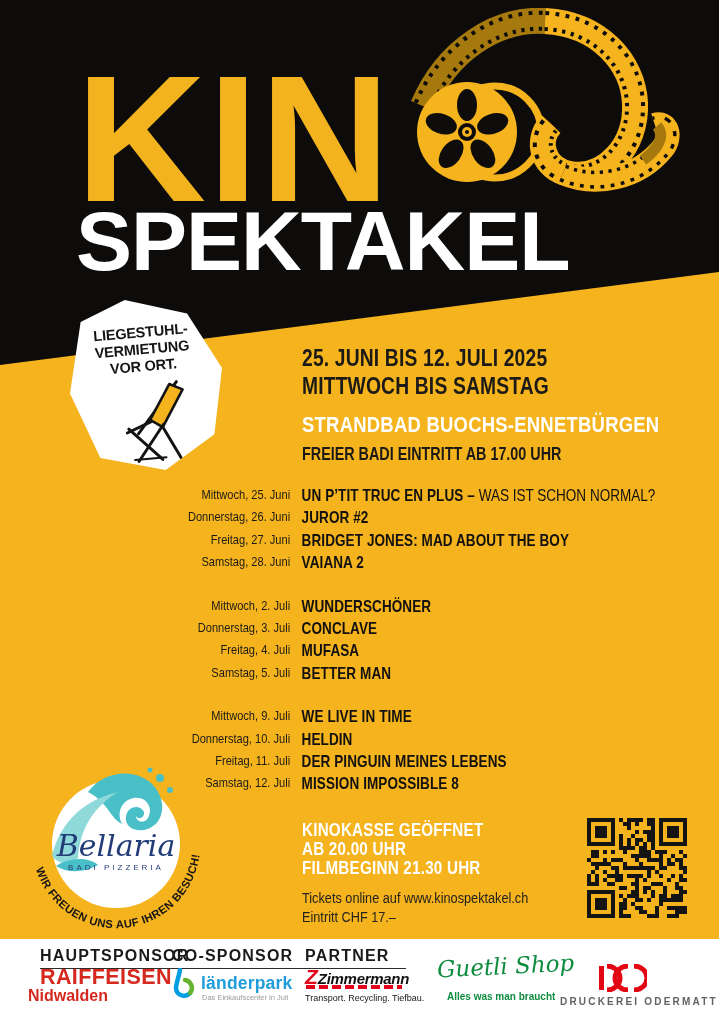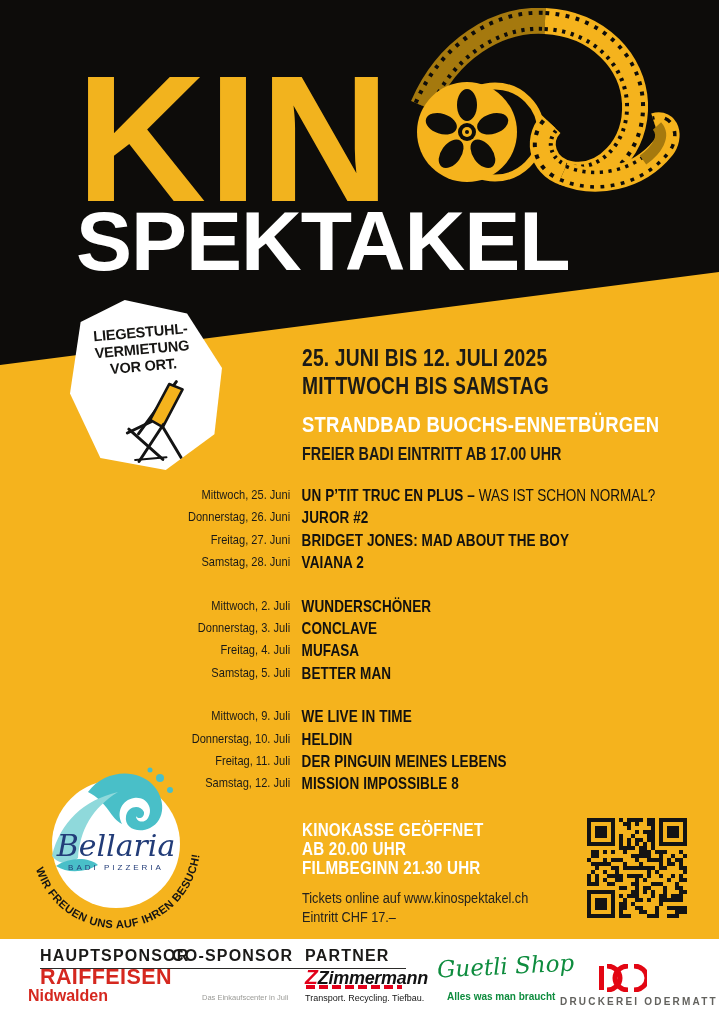--- a/index.html
+++ b/index.html
@@ -46,21 +46,21 @@
   .sp-label{position:absolute;top:8px;font-size:16px;font-weight:700;letter-spacing:1.2px;
     color:#1B1A18;border-bottom:1.5px solid #2c2b29;padding:0 16px 3px 0;}
   .raiffeisen-name{position:absolute;left:40px;top:26px;font-size:21.5px;font-weight:900;
     letter-spacing:0.4px;color:#D5281F;text-align:center;}
   .raiffeisen-sub{position:absolute;left:28px;top:48px;font-size:16px;font-weight:700;color:#D5281F;}
   .lp-row{position:absolute;left:172px;top:29px;display:flex;align-items:center;gap:5px;}
   .lp-name{font-size:17.5px;font-weight:700;color:#1F9CD9;letter-spacing:0.2px;}
   .lp-sub{position:absolute;left:202px;top:54px;font-size:7.5px;color:#9B9B97;}
   .zim-row{position:absolute;left:305px;top:27px;display:flex;align-items:baseline;}
   .zim-z{font-size:21px;font-weight:900;font-style:italic;color:#E2001A;line-height:1;}
-  .zim-name{font-size:18px;font-weight:900;font-style:italic;color:#121212;letter-spacing:-0.3px;}
+  .zim-name{font-size:15px;font-weight:900;font-style:italic;color:#121212;letter-spacing:-0.3px;}
   .zim-dashes{position:absolute;left:306px;top:46px;width:96px;height:4px;
     background:repeating-linear-gradient(90deg,#E2001A 0 9px,transparent 9px 13px);}
   .zim-sub{position:absolute;left:305px;top:54px;font-size:9px;font-weight:400;color:#161616;}
   .guetli-name{position:absolute;left:437px;top:14px;font-family:"DejaVu Serif",serif;
     font-style:italic;font-size:23px;color:#0E8C3E;transform:rotate(-3deg);}
   .guetli-sub{position:absolute;left:447px;top:52px;font-size:10px;font-weight:700;color:#0E8C3E;}
   .do-glyph{position:absolute;left:597px;top:25px;}
   .do-name{position:absolute;left:560px;top:57px;font-size:10px;font-weight:700;
     letter-spacing:2.2px;color:#63625E;}
 </style>
@@ -530,20 +530,27 @@
       <rect x="84" y="96" width="4" height="4"></rect>
       <rect x="88" y="96" width="4" height="4"></rect>
     </svg>
 
   <div class="footer">
     <div class="sp-label" style="left:40px">HAUPTSPONSOR</div>
     <div class="raiffeisen-name">RAIFFEISEN</div>
     <div class="raiffeisen-sub">Nidwalden</div>
 
     <div class="sp-label" style="left:172px">CO-SPONSOR</div>
+    <div class="lp-row">
+      <svg width="24" height="30" viewBox="0 0 24 30">
+        <path d="M 8,2 C 6,12 4,16 4,20 a 8,8 0 0 0 14,5" fill="none" stroke="#009FE3" stroke-width="4.5" stroke-linecap="round"></path>
+        <path d="M 18,25 a 8 8 0 0 0 -5,-13" fill="none" stroke="#65B32E" stroke-width="4.5" stroke-linecap="round"></path>
+      </svg>
+      <span class="lp-name">länderpark</span>
+    </div>
     <div class="lp-sub">Das Einkaufscenter in Juli</div>
 
     <div class="sp-label" style="left:305px">PARTNER</div>
     <div class="zim-row">
       <span class="zim-z">Z</span>
       <span class="zim-name">Zimmermann</span>
     </div>
     <div class="zim-dashes"></div>
     <div class="zim-sub">Transport. Recycling. Tiefbau.</div>
 

